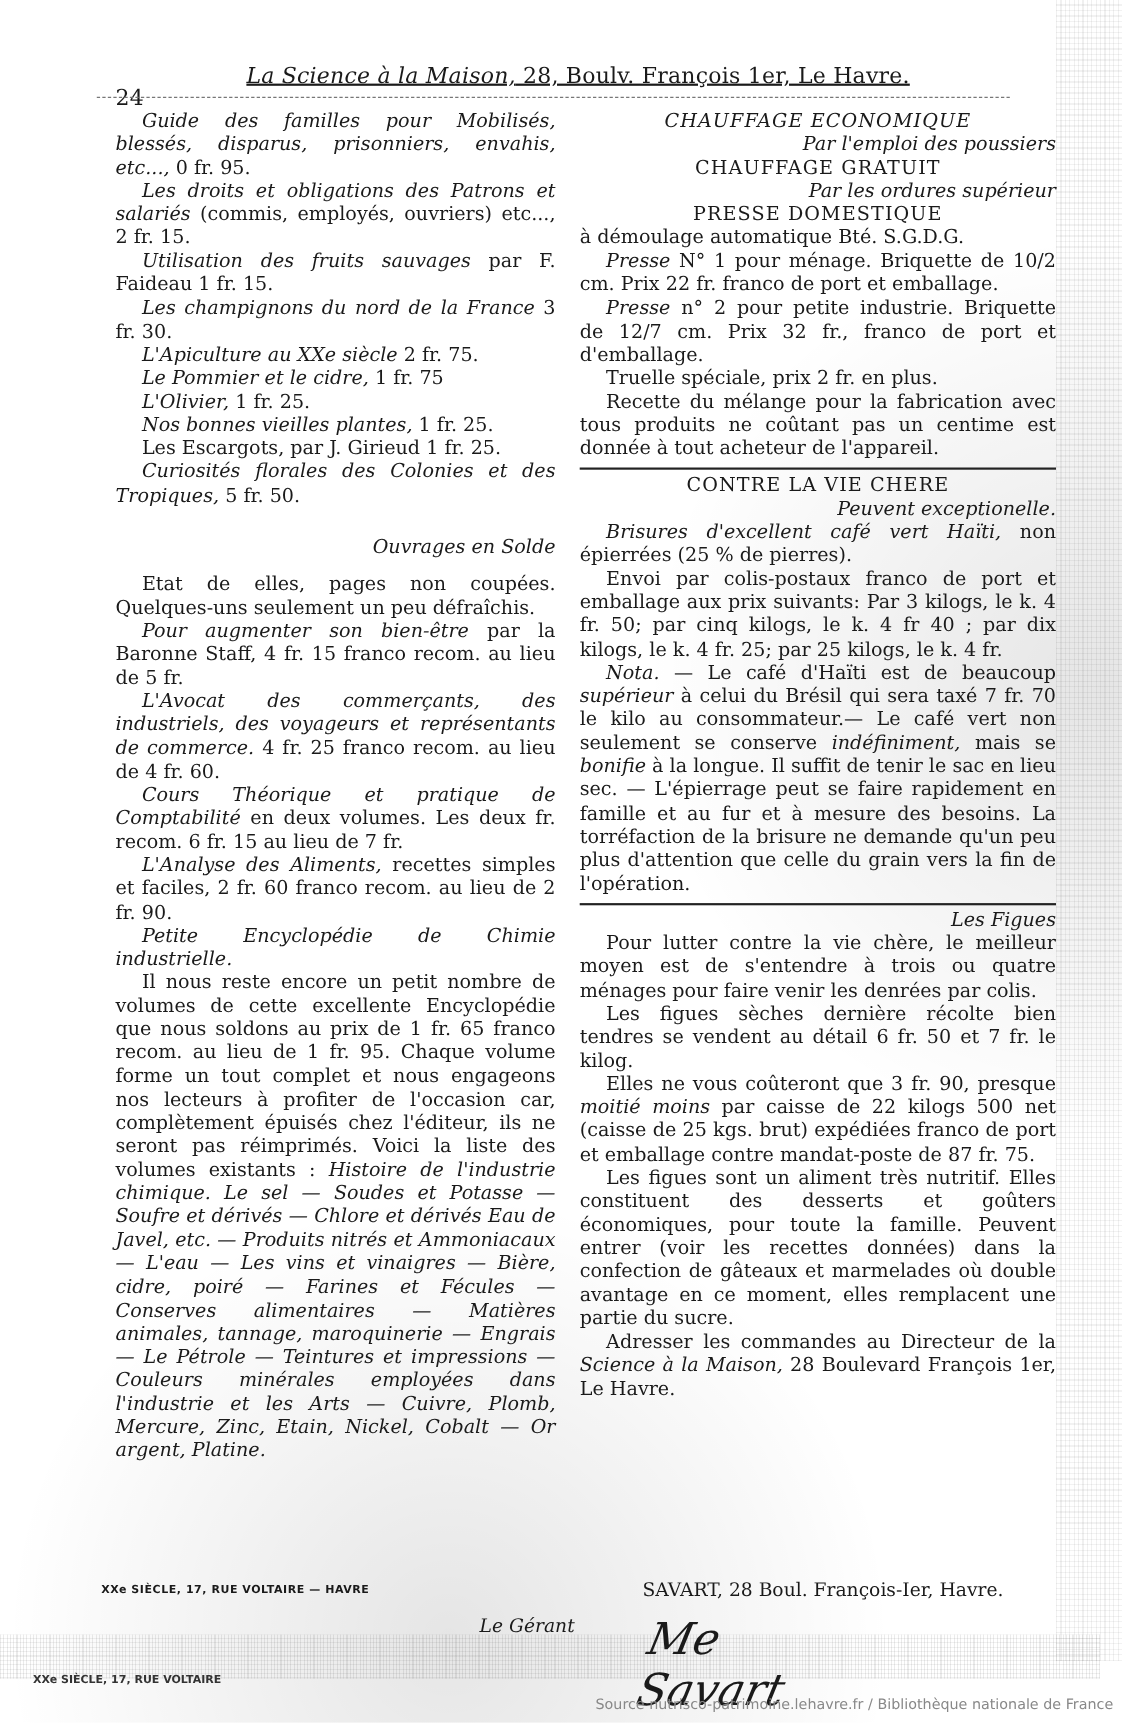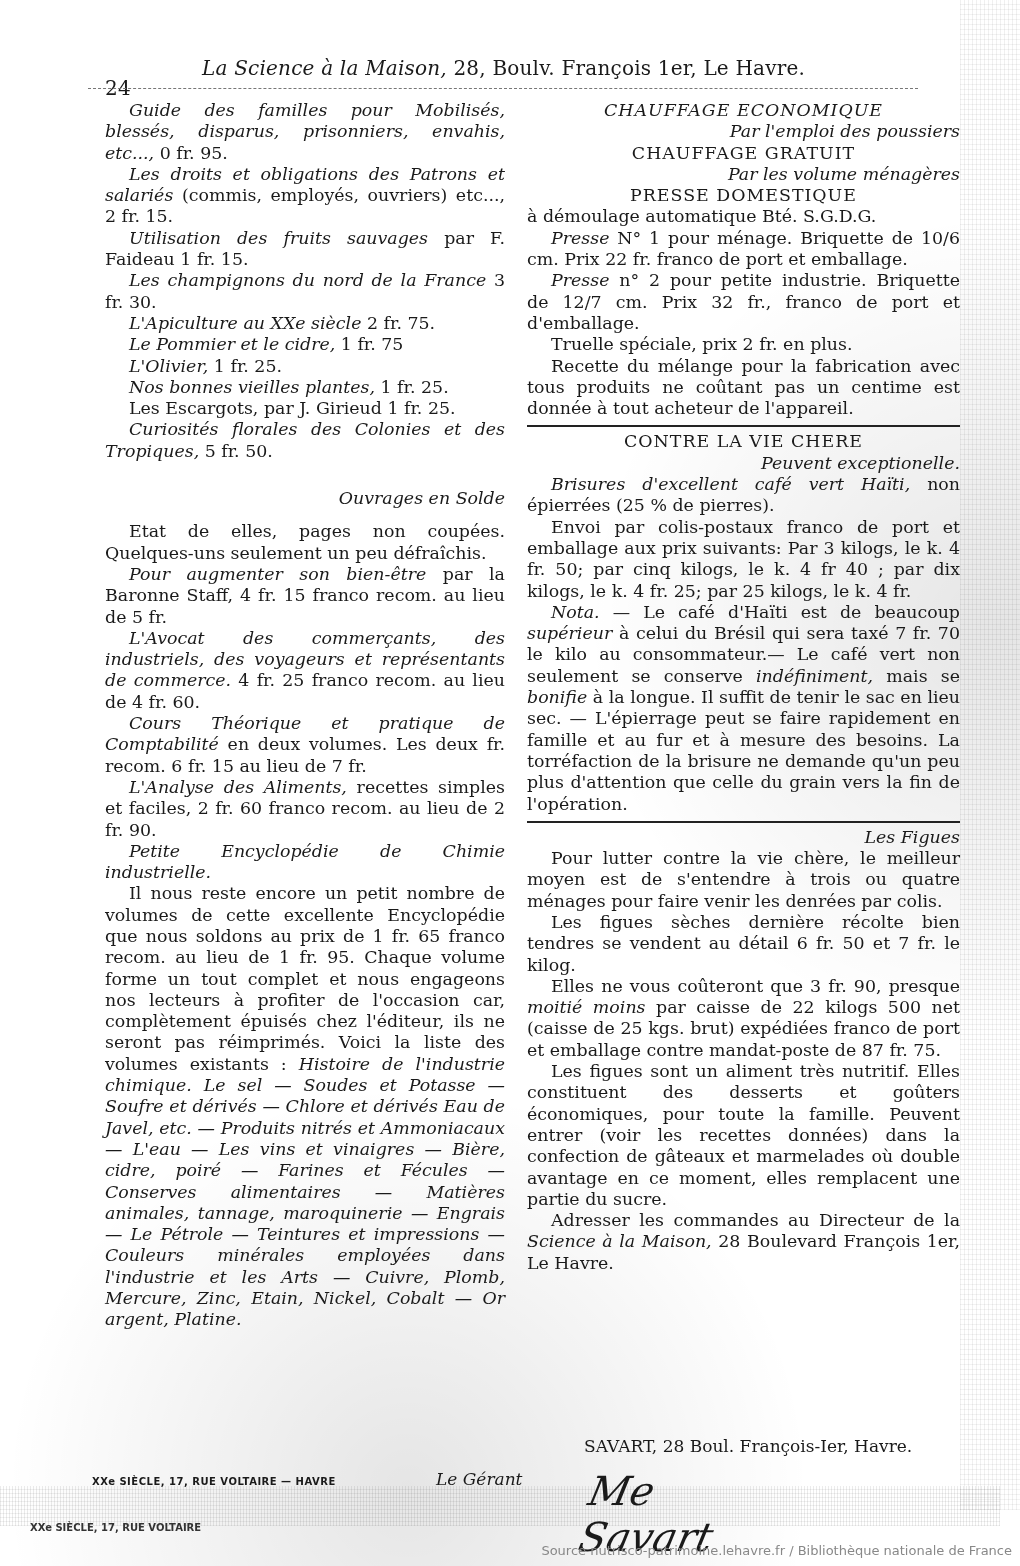--- a/index.html
+++ b/index.html
@@ -25,21 +25,21 @@
     background-image: repeating-linear-gradient(90deg, rgba(0,0,0,0.08) 0 1px, transparent 1px 3px),
                       repeating-linear-gradient(0deg, rgba(0,0,0,0.06) 0 1px, transparent 1px 4px);
   }
 
   
   .running-head {
     position: absolute; left: 88px; top: 56px; width: 830px; height: 30px;
     font-size: 20px; letter-spacing: 0.2px;
   }
   .running-head .page-no { position: absolute; left: 17px; top: 0; font-weight: normal; margin-top: 20px; }
-  .running-head .title { position: absolute; left: 114px; top: 0; white-space: nowrap; }
+  .running-head .title { position: absolute; left: 136px; top: 0; white-space: nowrap; text-decoration: underline; }
   .running-head .title i { font-style: italic; }
   .head-rule {
     position: absolute; left: 88px; top: 88px; width: 830px; height: 0;
     border-top: 1px dashed #777;
   }
 
   
   .col {
     position: absolute; top: 100px; font-size: 17.4px; line-height: 21.3px;
     text-align: justify;
@@ -54,21 +54,21 @@
   .rule { height: 0; border-top: 2px solid #222; margin: 6px 0 4px 0; }
 
   
   .footer {
     position: absolute; left: 88px; top: 1436px; width: 840px; height: 24px;
     font-size: 17px; white-space: nowrap;
   }
   .footer .printer {
     position: absolute; left: 4px; top: 4px;
     font-family: "DejaVu Sans", sans-serif; font-weight: bold;
-    font-size: 10px; letter-spacing: 0.5px; margin-top: 36px;
+    font-size: 10px; letter-spacing: 0.5px;
   }
   .footer .gerant { position: absolute; left: 348px; top: 0; font-style: italic; margin-top: 33px; }
   .footer .address { position: absolute; left: 496px; top: 0; }
   .signature {
     position: absolute; left: 588px; top: 1468px; width: 200px; height: 60px;
     font-family: "DejaVu Serif", serif; font-style: italic; font-size: 40px;
     transform: skewX(-12deg);
   }
   .printer-ghost {
     position: absolute; left: 30px; top: 1522px;
@@ -120,24 +120,24 @@
     </div>
 
     <p class="ind"><span>Il nous reste encore un petit nombre de volumes de cette excellente Encyclopédie que nous soldons au prix de 1 fr. 65 franco recom. au lieu de 1 fr. 95. Chaque volume forme un tout complet et nous engageons nos lecteurs à profiter de l'occasion car, complètement épuisés chez l'éditeur, ils ne seront pas réimprimés. Voici la liste des volumes existants : </span><span class="it">Histoire de l'industrie chimique. Le sel — Soudes et Potasse — Soufre et dérivés — Chlore et dérivés Eau de Javel, etc. — Produits nitrés et Ammoniacaux — L'eau — Les vins et vinaigres — Bière, cidre, poiré — Farines et Fécules — Conserves alimentaires — Matières animales, tannage, maroquinerie — Engrais — Le Pétrole — Teintures et impressions — Couleurs minérales employées dans l'industrie et les Arts — Cuivre, Plomb, Mercure, Zinc, Etain, Nickel, Cobalt — Or argent, Platine.</span></p>
   </div>
 
   <div class="col col-right">
     <div>
       <p class="sc-head it">CHAUFFAGE ECONOMIQUE</p>
       <p class="center it">Par l'emploi des poussiers</p>
       <p class="sc-head">CHAUFFAGE GRATUIT</p>
-      <p class="center it">Par les volume ménagères</p>
+      <p class="center it">Par les ordures supérieur</p>
       <p class="sc-head">PRESSE DOMESTIQUE</p>
       <p>à démoulage automatique Bté. S.G.D.G.</p>
-      <p class="ind"><span class="it">Presse</span><span> N° 1 pour ménage. Briquette de 10/6 cm. Prix 22 fr. franco de port et emballage.</span></p>
+      <p class="ind"><span class="it">Presse</span><span> N° 1 pour ménage. Briquette de 10/2 cm. Prix 22 fr. franco de port et emballage.</span></p>
       <p class="ind"><span class="it">Presse</span><span> n° 2 pour petite industrie. Briquette de 12/7 cm. Prix 32 fr., franco de port et d'emballage.</span></p>
       <p class="ind">Truelle spéciale, prix 2 fr. en plus.</p>
       <p class="ind">Recette du mélange pour la fabrication avec tous produits ne coûtant pas un centime est donnée à tout acheteur de l'appareil.</p>
     </div>
 
     <div class="rule"></div>
 
     <div>
       <p class="sc-head">CONTRE LA VIE CHERE</p>
       <p class="center it">Peuvent exceptionelle.</p>

